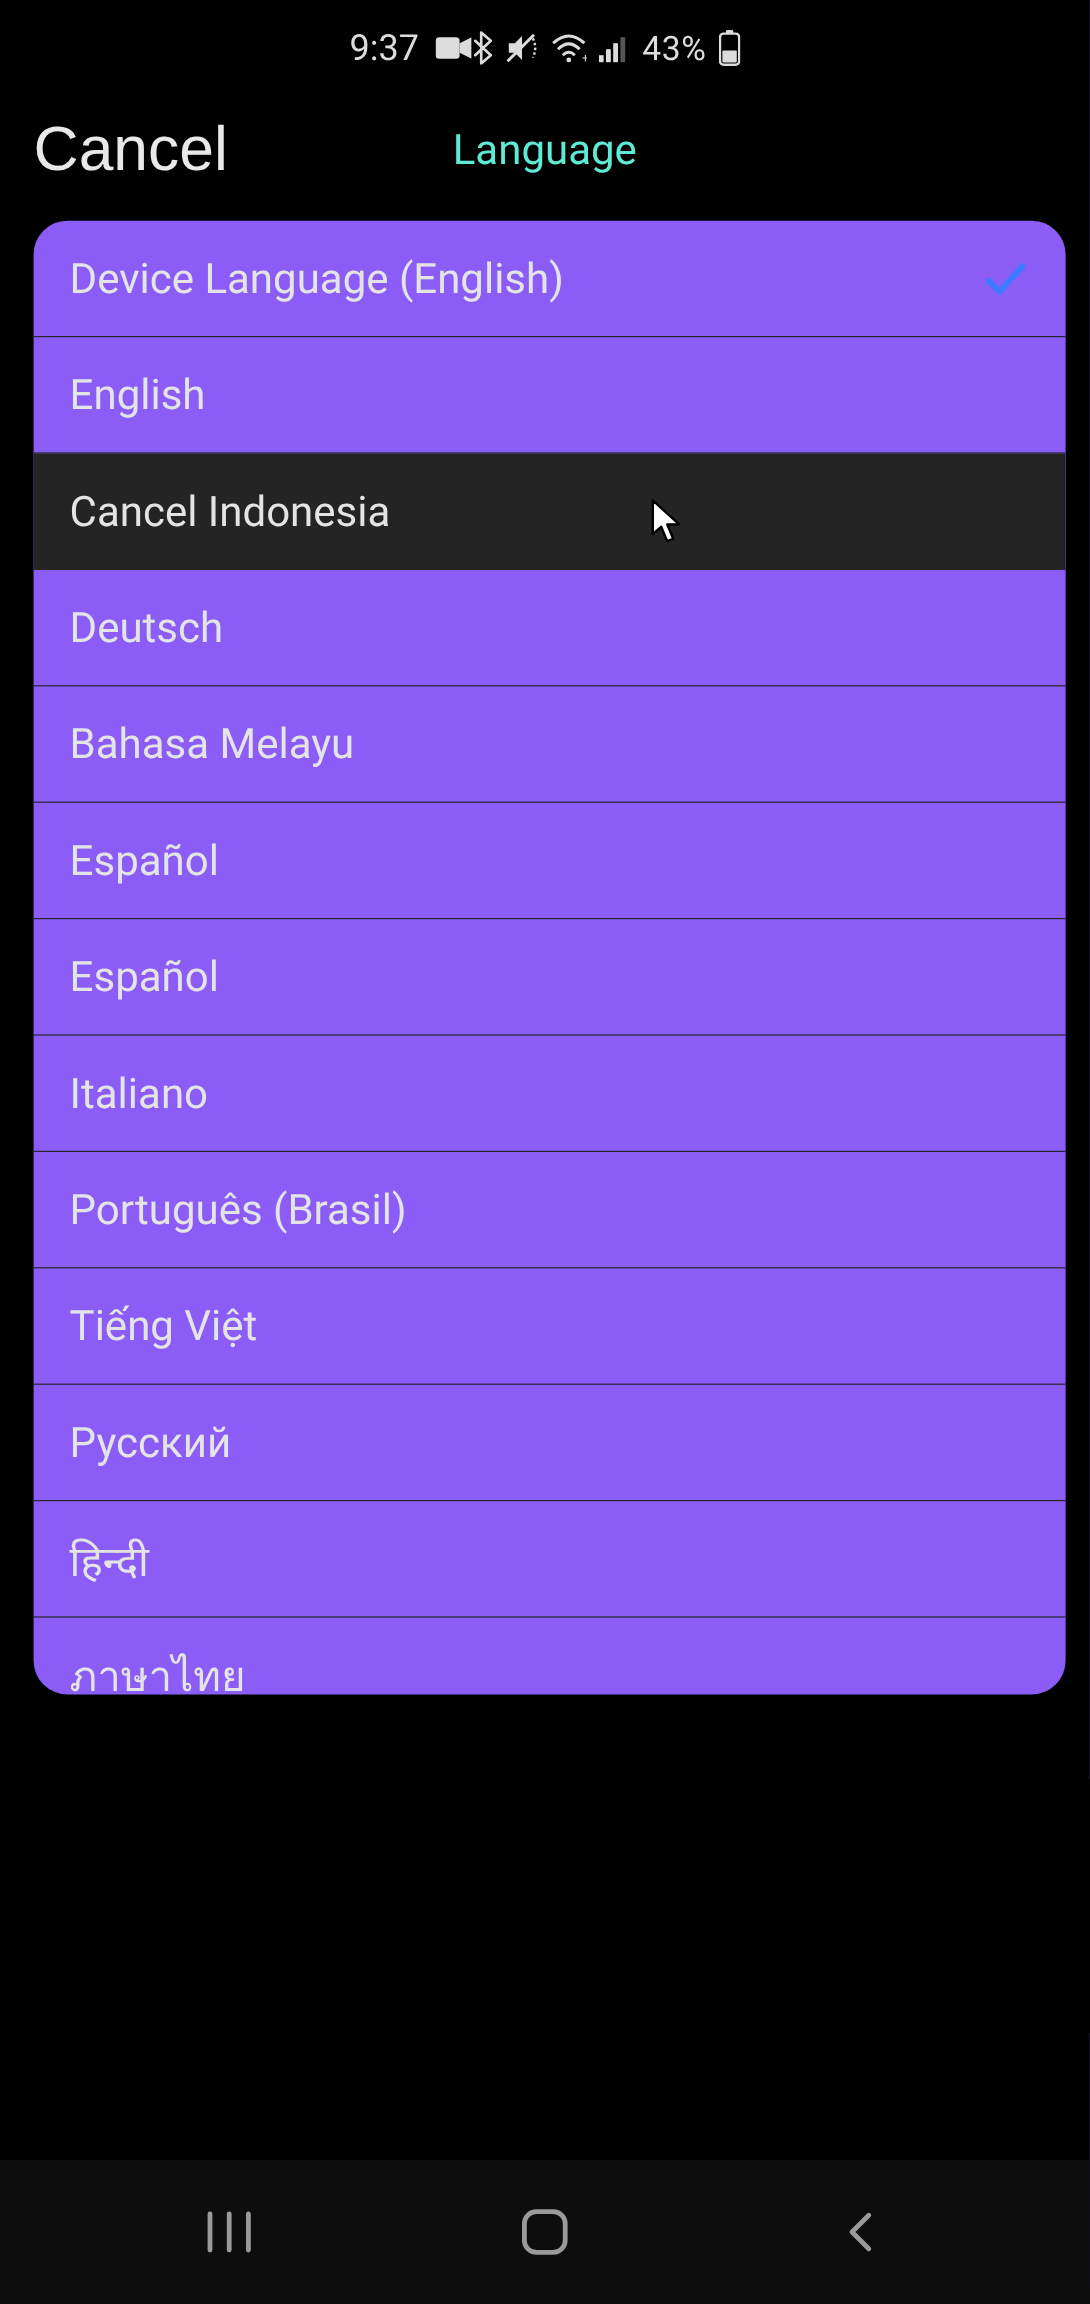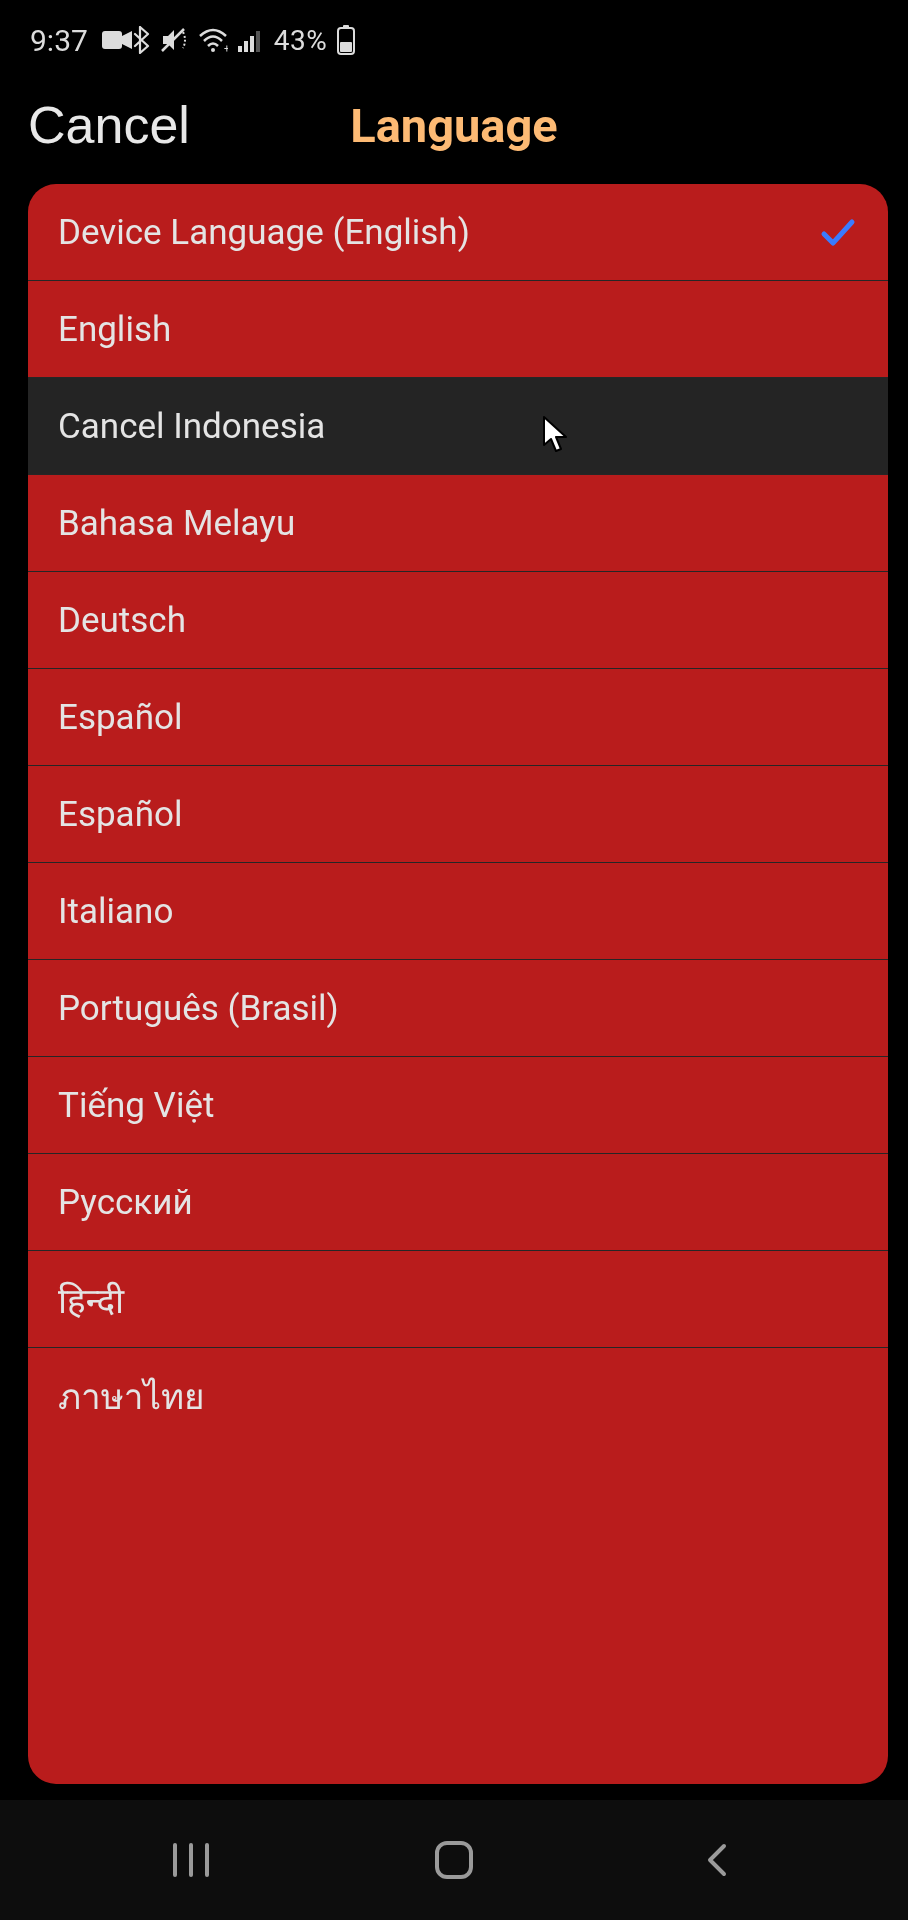--- a/index.html
+++ b/index.html
@@ -11,21 +11,21 @@
       color: #e8e8e8;
       overflow: hidden;
       position: relative;
     }
 
     
     .status-bar {
       height: 80px;
       display: flex;
       align-items: center;
-      justify-content: flex-start;
+      justify-content: center;
       padding: 14px 30px;
       font-size: 30px;
       color: #dcdcdc;
     }
     .status-left { display: flex; align-items: center; gap: 14px; }
     .status-right { display: flex; align-items: center; gap: 10px; }
     .status-right .pct { font-size: 28px; letter-spacing: 0.5px; }
     .sb-icon { display: inline-flex; align-items: center; justify-content: center; }
 
     
@@ -41,32 +41,32 @@
       left: 28px;
       top: 50%;
       transform: translateY(-50%);
       font-size: 52px;
       color: #e8e8e8;
       background: none;
       border: none;
       cursor: pointer;
     }
     .header .title {
-      font-size: 47px;
-      font-weight: 700;
-      color: #fdba74;
+      font-size: 35px;
+      font-weight: 400;
+      color: #5eead4;
     }
 
     
     .panel {
       margin: 14px 20px 0 28px;
-      background: #b91c1c;
+      background: #8b5cf6;
       border-radius: 28px;
       overflow: hidden;
-      height: 1600px;
+      height: 1228px;
     }
     .row {
       height: 97px;
       display: flex;
       align-items: center;
       justify-content: space-between;
       padding: 0 30px;
       border-bottom: 1px solid #262626;
       cursor: pointer;
     }
@@ -181,24 +181,24 @@
         <path d="M6 22 L15 31 L34 10" stroke="#3a7bff" stroke-width="5" fill="none" stroke-linecap="round" stroke-linejoin="round"></path>
       </svg>
     </div>
     <div class="row">
       <span class="label">English</span>
     </div>
     <div class="row hover">
       <span class="label">Cancel Indonesia</span>
     </div>
     <div class="row">
+      <span class="label">Deutsch</span>
+    </div>
+    <div class="row">
       <span class="label">Bahasa Melayu</span>
-    </div>
-    <div class="row">
-      <span class="label">Deutsch</span>
     </div>
     <div class="row">
       <span class="label">Español</span>
     </div>
     <div class="row">
       <span class="label">Español</span>
     </div>
     <div class="row">
       <span class="label">Italiano</span>
     </div>

